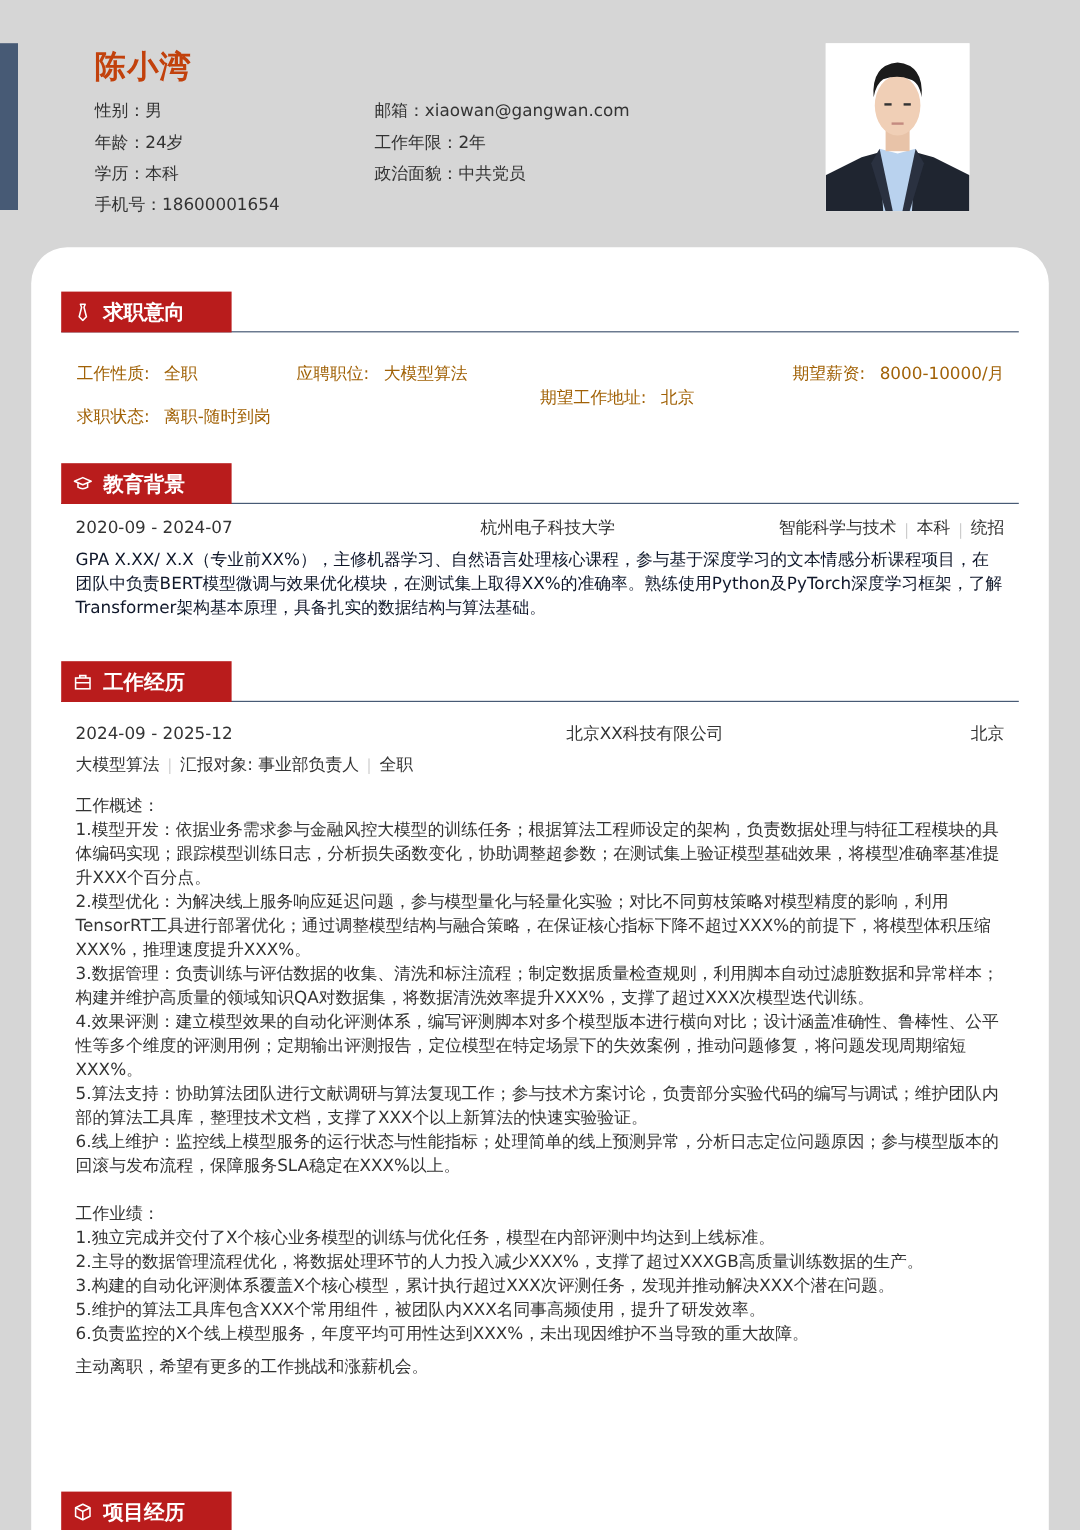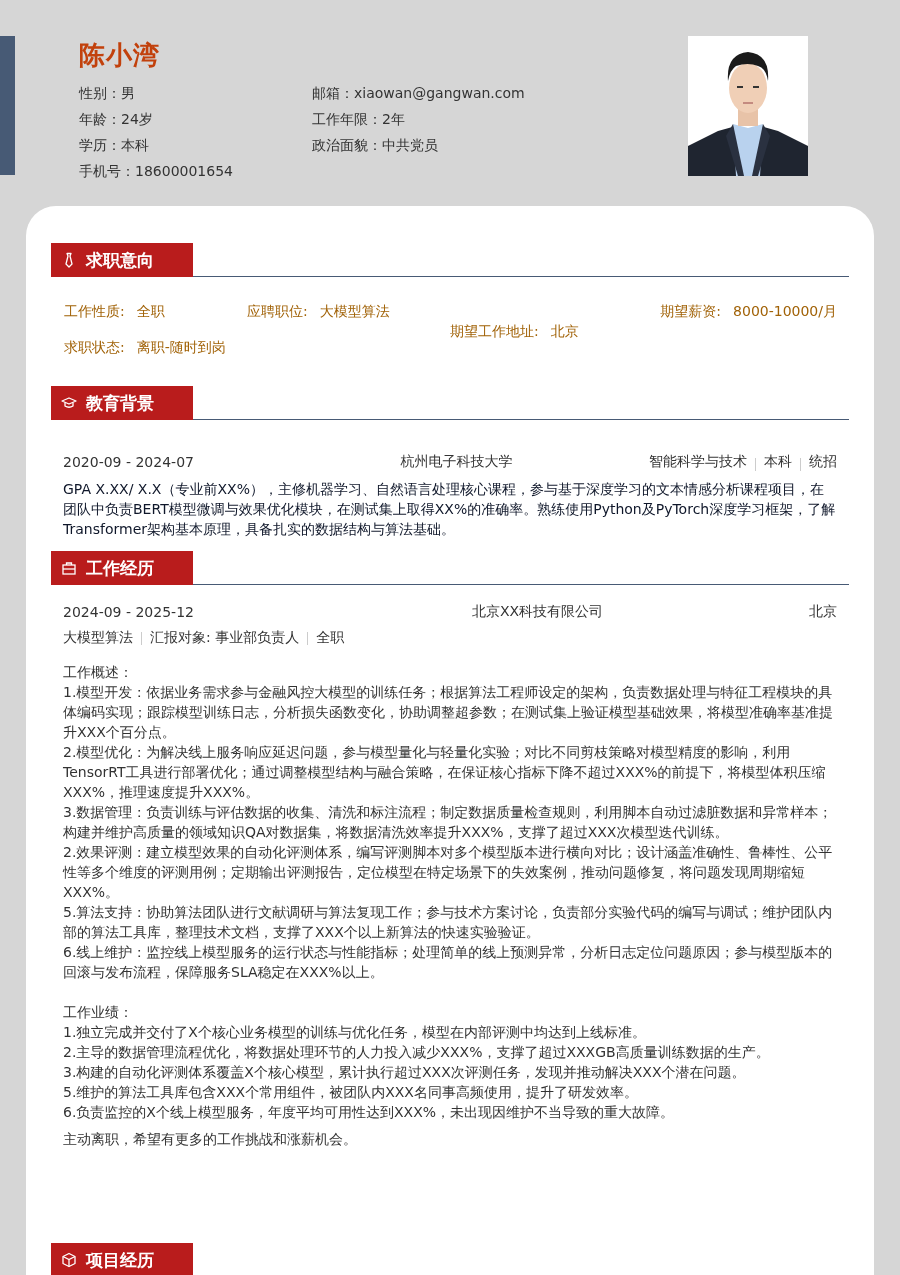--- a/index.html
+++ b/index.html
@@ -128,21 +128,21 @@
   <div class="section" style="top:180px;">
     <div class="section-head">
       <div class="section-tab">
         <svg viewBox="0 0 16 16">
           <path d="M1 6 L8 3 L15 6 L8 9 Z" fill="none" stroke="#fff" stroke-width="1.3" stroke-linejoin="round"></path>
           <path d="M4 7.5 V11 Q8 13.5 12 11 V7.5" fill="none" stroke="#fff" stroke-width="1.3"></path>
         </svg>
         <span>教育背景</span>
       </div>
     </div>
-    <div class="row-flex" style="margin-top:32px; height:20px;">
+    <div class="row-flex" style="margin-top:10px; height:20px;">
       <span>2020-09 - 2024-07</span>
       <span style="margin-left:70px;">杭州电子科技大学</span>
       <span style="display:flex;align-items:flex-end;">
         <span>智能科学与技术</span>
         <span class="sep"></span>
         <span>本科</span>
         <span class="sep"></span>
         <span>统招</span>
       </span>
     </div>
@@ -170,21 +170,21 @@
       <span class="sep"></span>
       <span>汇报对象: 事业部负责人</span>
       <span class="sep"></span>
       <span>全职</span>
     </div>
     <div style="height:14px;"></div>
     <div class="line">工作概述：</div>
     <div class="line">1.模型开发：依据业务需求参与金融风控大模型的训练任务；根据算法工程师设定的架构，负责数据处理与特征工程模块的具体编码实现；跟踪模型训练日志，分析损失函数变化，协助调整超参数；在测试集上验证模型基础效果，将模型准确率基准提升XXX个百分点。</div>
     <div class="line">2.模型优化：为解决线上服务响应延迟问题，参与模型量化与轻量化实验；对比不同剪枝策略对模型精度的影响，利用TensorRT工具进行部署优化；通过调整模型结构与融合策略，在保证核心指标下降不超过XXX%的前提下，将模型体积压缩XXX%，推理速度提升XXX%。</div>
     <div class="line">3.数据管理：负责训练与评估数据的收集、清洗和标注流程；制定数据质量检查规则，利用脚本自动过滤脏数据和异常样本；构建并维护高质量的领域知识QA对数据集，将数据清洗效率提升XXX%，支撑了超过XXX次模型迭代训练。</div>
-    <div class="line">2.效果评测：建立模型效果的自动化评测体系，编写评测脚本对多个模型版本进行横向对比；设计涵盖准确性、鲁棒性、公平性等多个维度的评测用例；定期输出评测报告，定位模型在特定场景下的失效案例，推动问题修复，将问题发现周期缩短XXX%。</div>
+    <div class="line">4.效果评测：建立模型效果的自动化评测体系，编写评测脚本对多个模型版本进行横向对比；设计涵盖准确性、鲁棒性、公平性等多个维度的评测用例；定期输出评测报告，定位模型在特定场景下的失效案例，推动问题修复，将问题发现周期缩短XXX%。</div>
     <div class="line">5.算法支持：协助算法团队进行文献调研与算法复现工作；参与技术方案讨论，负责部分实验代码的编写与调试；维护团队内部的算法工具库，整理技术文档，支撑了XXX个以上新算法的快速实验验证。</div>
     <div class="line">6.线上维护：监控线上模型服务的运行状态与性能指标；处理简单的线上预测异常，分析日志定位问题原因；参与模型版本的回滚与发布流程，保障服务SLA稳定在XXX%以上。</div>
     <div style="height:20px;"></div>
     <div class="line">工作业绩：</div>
     <div class="line">1.独立完成并交付了X个核心业务模型的训练与优化任务，模型在内部评测中均达到上线标准。</div>
     <div class="line">2.主导的数据管理流程优化，将数据处理环节的人力投入减少XXX%，支撑了超过XXXGB高质量训练数据的生产。</div>
     <div class="line">3.构建的自动化评测体系覆盖X个核心模型，累计执行超过XXX次评测任务，发现并推动解决XXX个潜在问题。</div>
     <div class="line">5.维护的算法工具库包含XXX个常用组件，被团队内XXX名同事高频使用，提升了研发效率。</div>
     <div class="line">6.负责监控的X个线上模型服务，年度平均可用性达到XXX%，未出现因维护不当导致的重大故障。</div>
     <div class="line" style="margin-top:7px;">主动离职，希望有更多的工作挑战和涨薪机会。</div>

